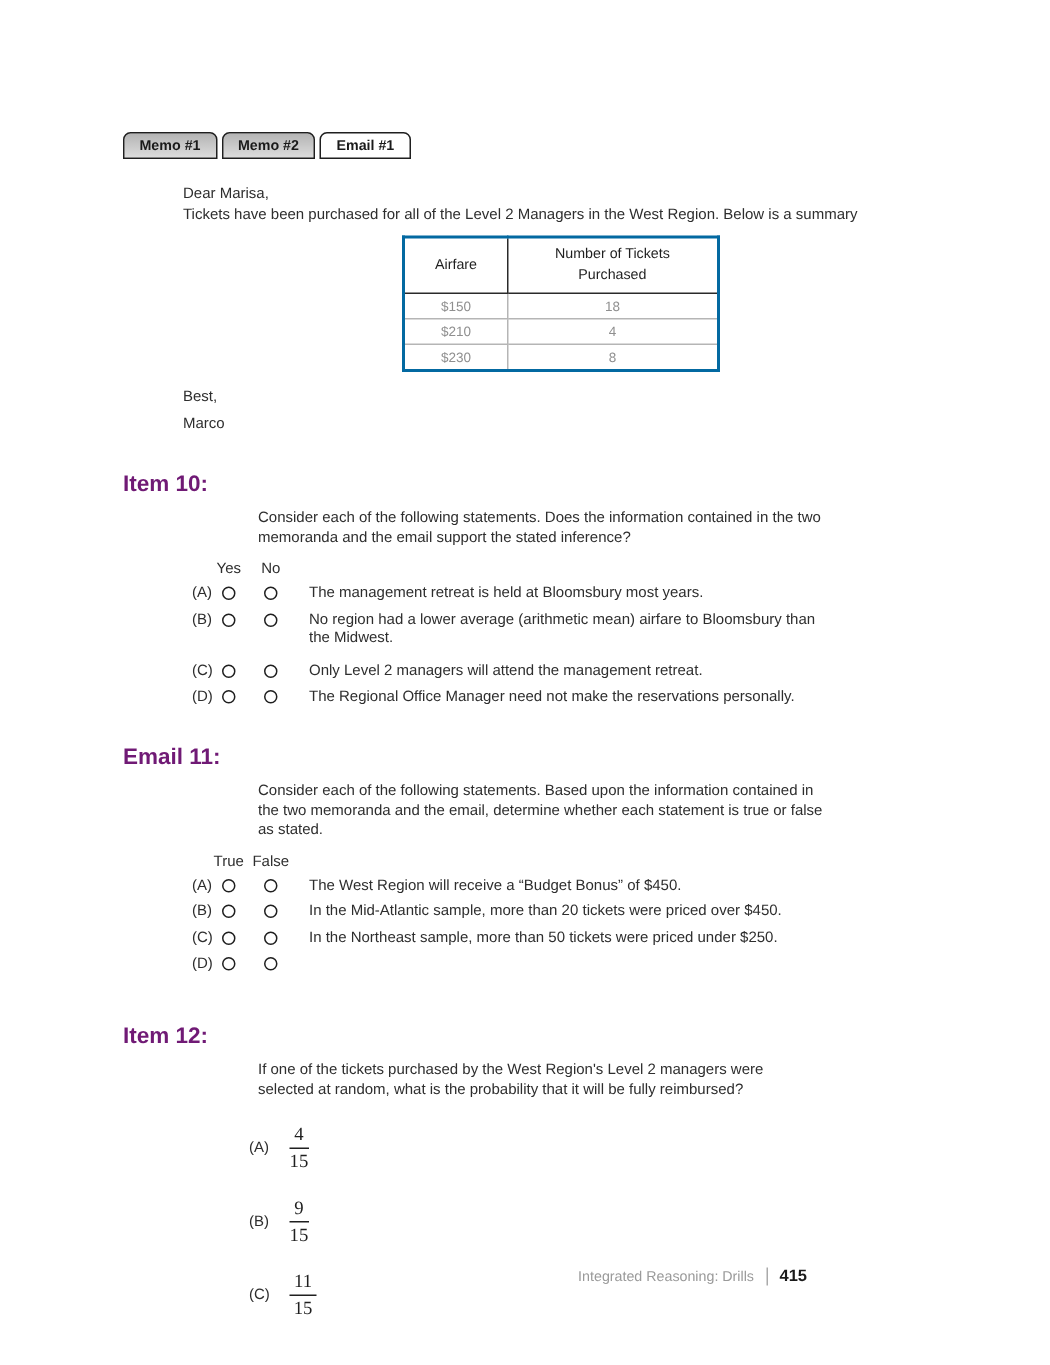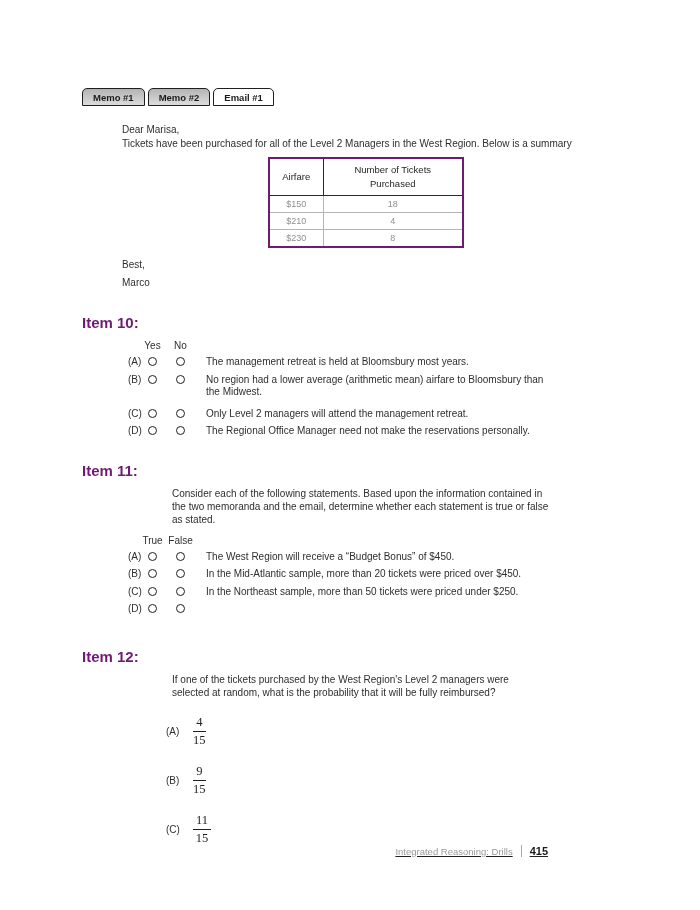--- a/index.html
+++ b/index.html
@@ -15,30 +15,30 @@
   .tab {
     font-size:9.5px; font-weight:bold; padding:3px 10px 2px;
     border:1px solid #1f1f1f; border-radius:5px 5px 0 0; color:#1a1a1a;
   }
   .tab.inactive { background:linear-gradient(#b4b4b4,#dcdcdc); }
   .tab.active { background:#ffffff; }
 
   
   .caption { margin-top:5px; font-style:italic; font-size:10px; color:#2e2e2e; }
   .email-block { margin-left:40px; margin-top:17px; font-size:10px; line-height:14px; color:#2e2e2e; }
-  .airfare-table { border-collapse:collapse; border:2px solid #701a75; margin:6px 0 10px 146px; }
+  .airfare-table { border-collapse:collapse; border:2px solid #0369a1; margin:6px 0 10px 146px; }
   .airfare-table th {
     border:1px solid #2a2a2a; font-weight:normal; font-size:9.5px;
     padding:4px 8px; color:#1f1f1f; text-align:center;
   }
   .airfare-table th.col-airfare { width:54px; }
   .airfare-table th.col-tickets { width:140px; }
   .airfare-table td {
     border:1px solid #b5b5b5; font-size:9px; color:#8f8f8f;
-    text-align:center; padding:1px 8px;
+    text-align:center; padding:1px 24px;
   }
   .closing { margin-top:10px; }
   .signature { margin-top:4px; }
 
   
   .item { margin-top:24px; }
   .item-title { font-size:15px; font-weight:bold; color:#701a75;margin-top:23px; }
   .instructions { margin-top:8px; margin-left:90px; width:385px; font-size:10px; line-height:13px; color:#2e2e2e; }
   .choice-grid { display:grid; grid-template-columns:46px 20px 28px 30px 1fr; align-items:start; }
   .choice-head { margin-top:9px; font-size:10px; color:#2e2e2e; }
@@ -57,21 +57,21 @@
   .choice12 { display:flex; align-items:center; gap:9px; margin-bottom:16px; }
   .choice12-label { font-size:10px; color:#2e2e2e; width:18px; }
   .fraction {
     display:inline-block; text-align:center;
     font-family:"Liberation Serif", serif; font-size:12.5px; color:#1f1f1f;
   }
   .fraction .num { display:block; border-bottom:1px solid #1f1f1f; padding:0 3px 1px; }
   .fraction .den { display:block; padding-top:1px; }
 
   
-  .footer { position:absolute; right:28px; top:845px; display:flex; align-items:center; gap:8px;text-decoration:underline; }
+  .footer { position:absolute; right:38px; top:845px; display:flex; align-items:center; gap:8px; }
   .footer-section { font-size:9.5px; color:#9a9a9a; }
   .footer-divider { width:1px; height:12px; background:#aaaaaa; }
   .footer-page { font-size:11px; font-weight:bold; color:#1a1a1a; }
 </style>
 </head>
 <body>
 
 <div class="page">
   <div class="content">
 
@@ -108,20 +108,21 @@
           </tr>
         </tbody>
       </table>
 
       <p class="closing">Best,</p>
       <p class="signature">Marco</p>
     </div>
 
     <div class="item">
       <h2 class="item-title">Item 10:</h2>
+      <p class="instructions">Consider each of the following statements. Does the information contained in the two memoranda and the email support the stated inference?</p>
       <div class="choice-grid choice-head">
         <span style="grid-column:3" class="colhead">Yes</span>
         <span style="grid-column:4" class="colhead">No</span>
       </div>
       <div class="choice-grid stmt-row">
         <span class="stmt-label">(A)</span>
         <span class="radio"></span>
         <span class="radio"></span>
         <span class="stmt-text">The management retreat is held at Bloomsbury most years.</span>
       </div>
@@ -139,21 +140,21 @@
       </div>
       <div class="choice-grid stmt-row">
         <span class="stmt-label">(D)</span>
         <span class="radio"></span>
         <span class="radio"></span>
         <span class="stmt-text">The Regional Office Manager need not make the reservations personally.</span>
       </div>
     </div>
 
     <div class="item">
-      <h2 class="item-title">Item 11:</h2>
+      <h2 class="item-title">Email 11:</h2>
       <p class="instructions">Consider each of the following statements. Based upon the information contained in the two memoranda and the email, determine whether each statement is true or false as stated.</p>
       <div class="choice-grid choice-head">
         <span style="grid-column:3" class="colhead">True</span>
         <span style="grid-column:4" class="colhead">False</span>
       </div>
       <div class="choice-grid stmt-row">
         <span class="stmt-label">(A)</span>
         <span class="radio"></span>
         <span class="radio"></span>
         <span class="stmt-text">The West Region will receive a “Budget Bonus” of $450.</span>

